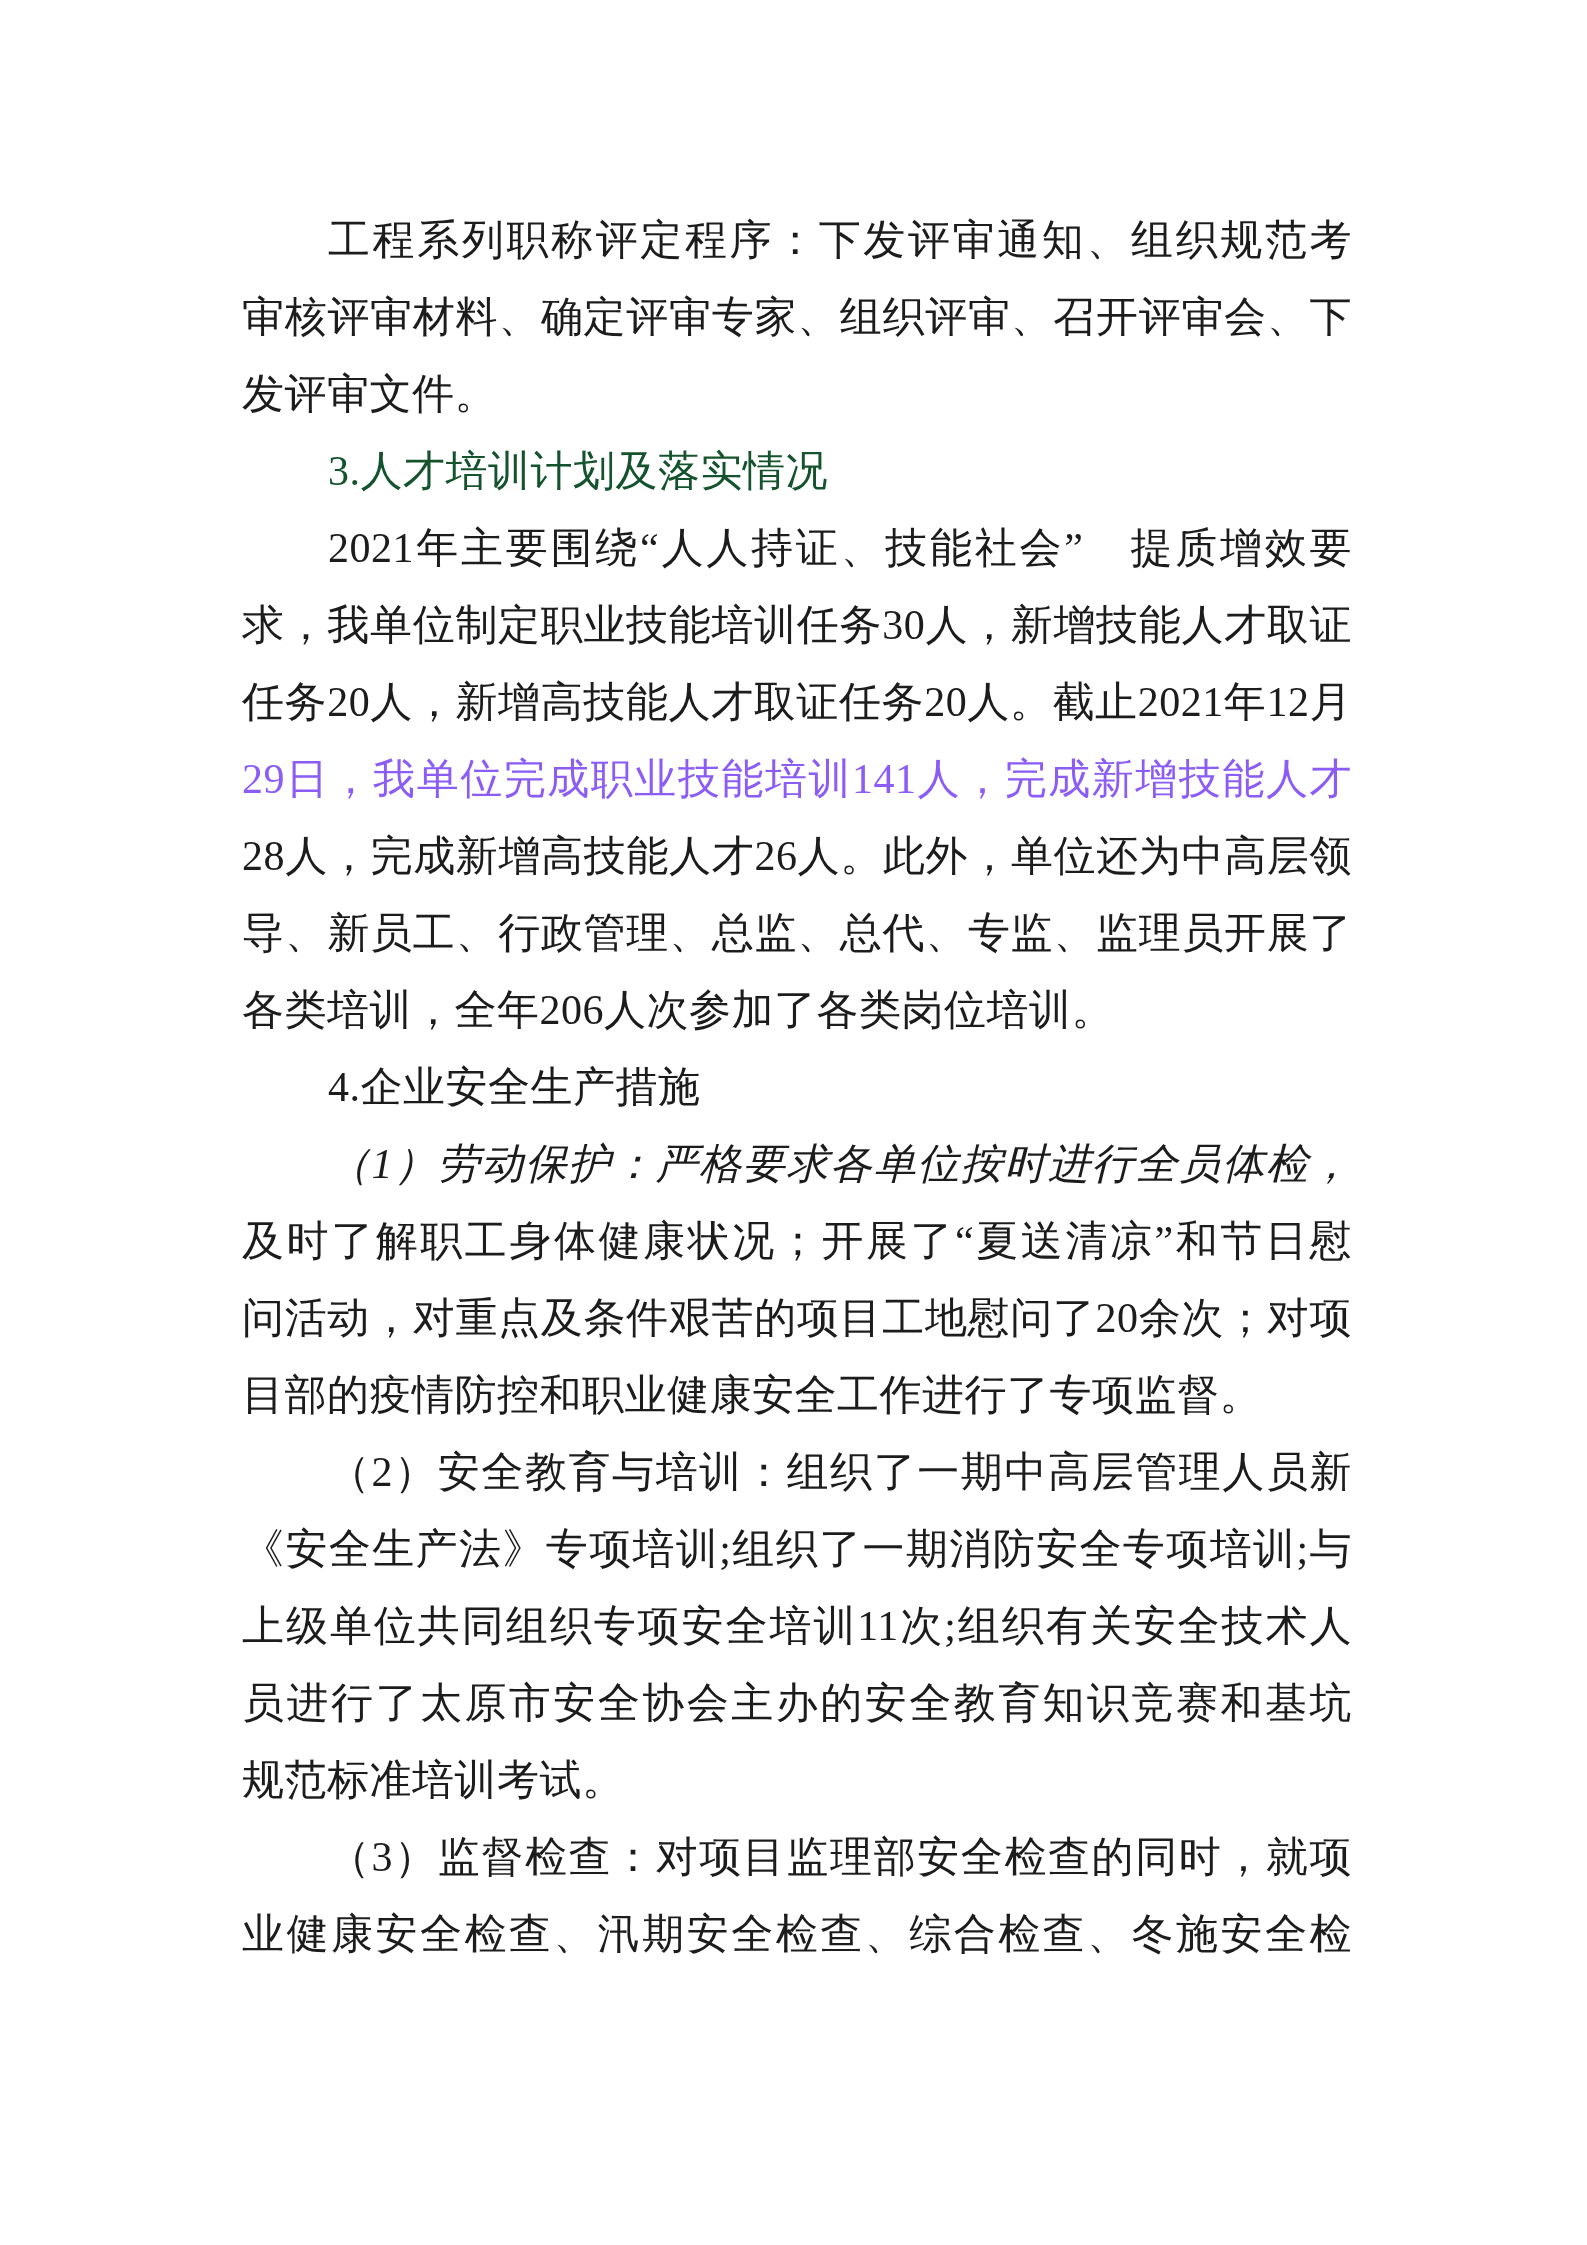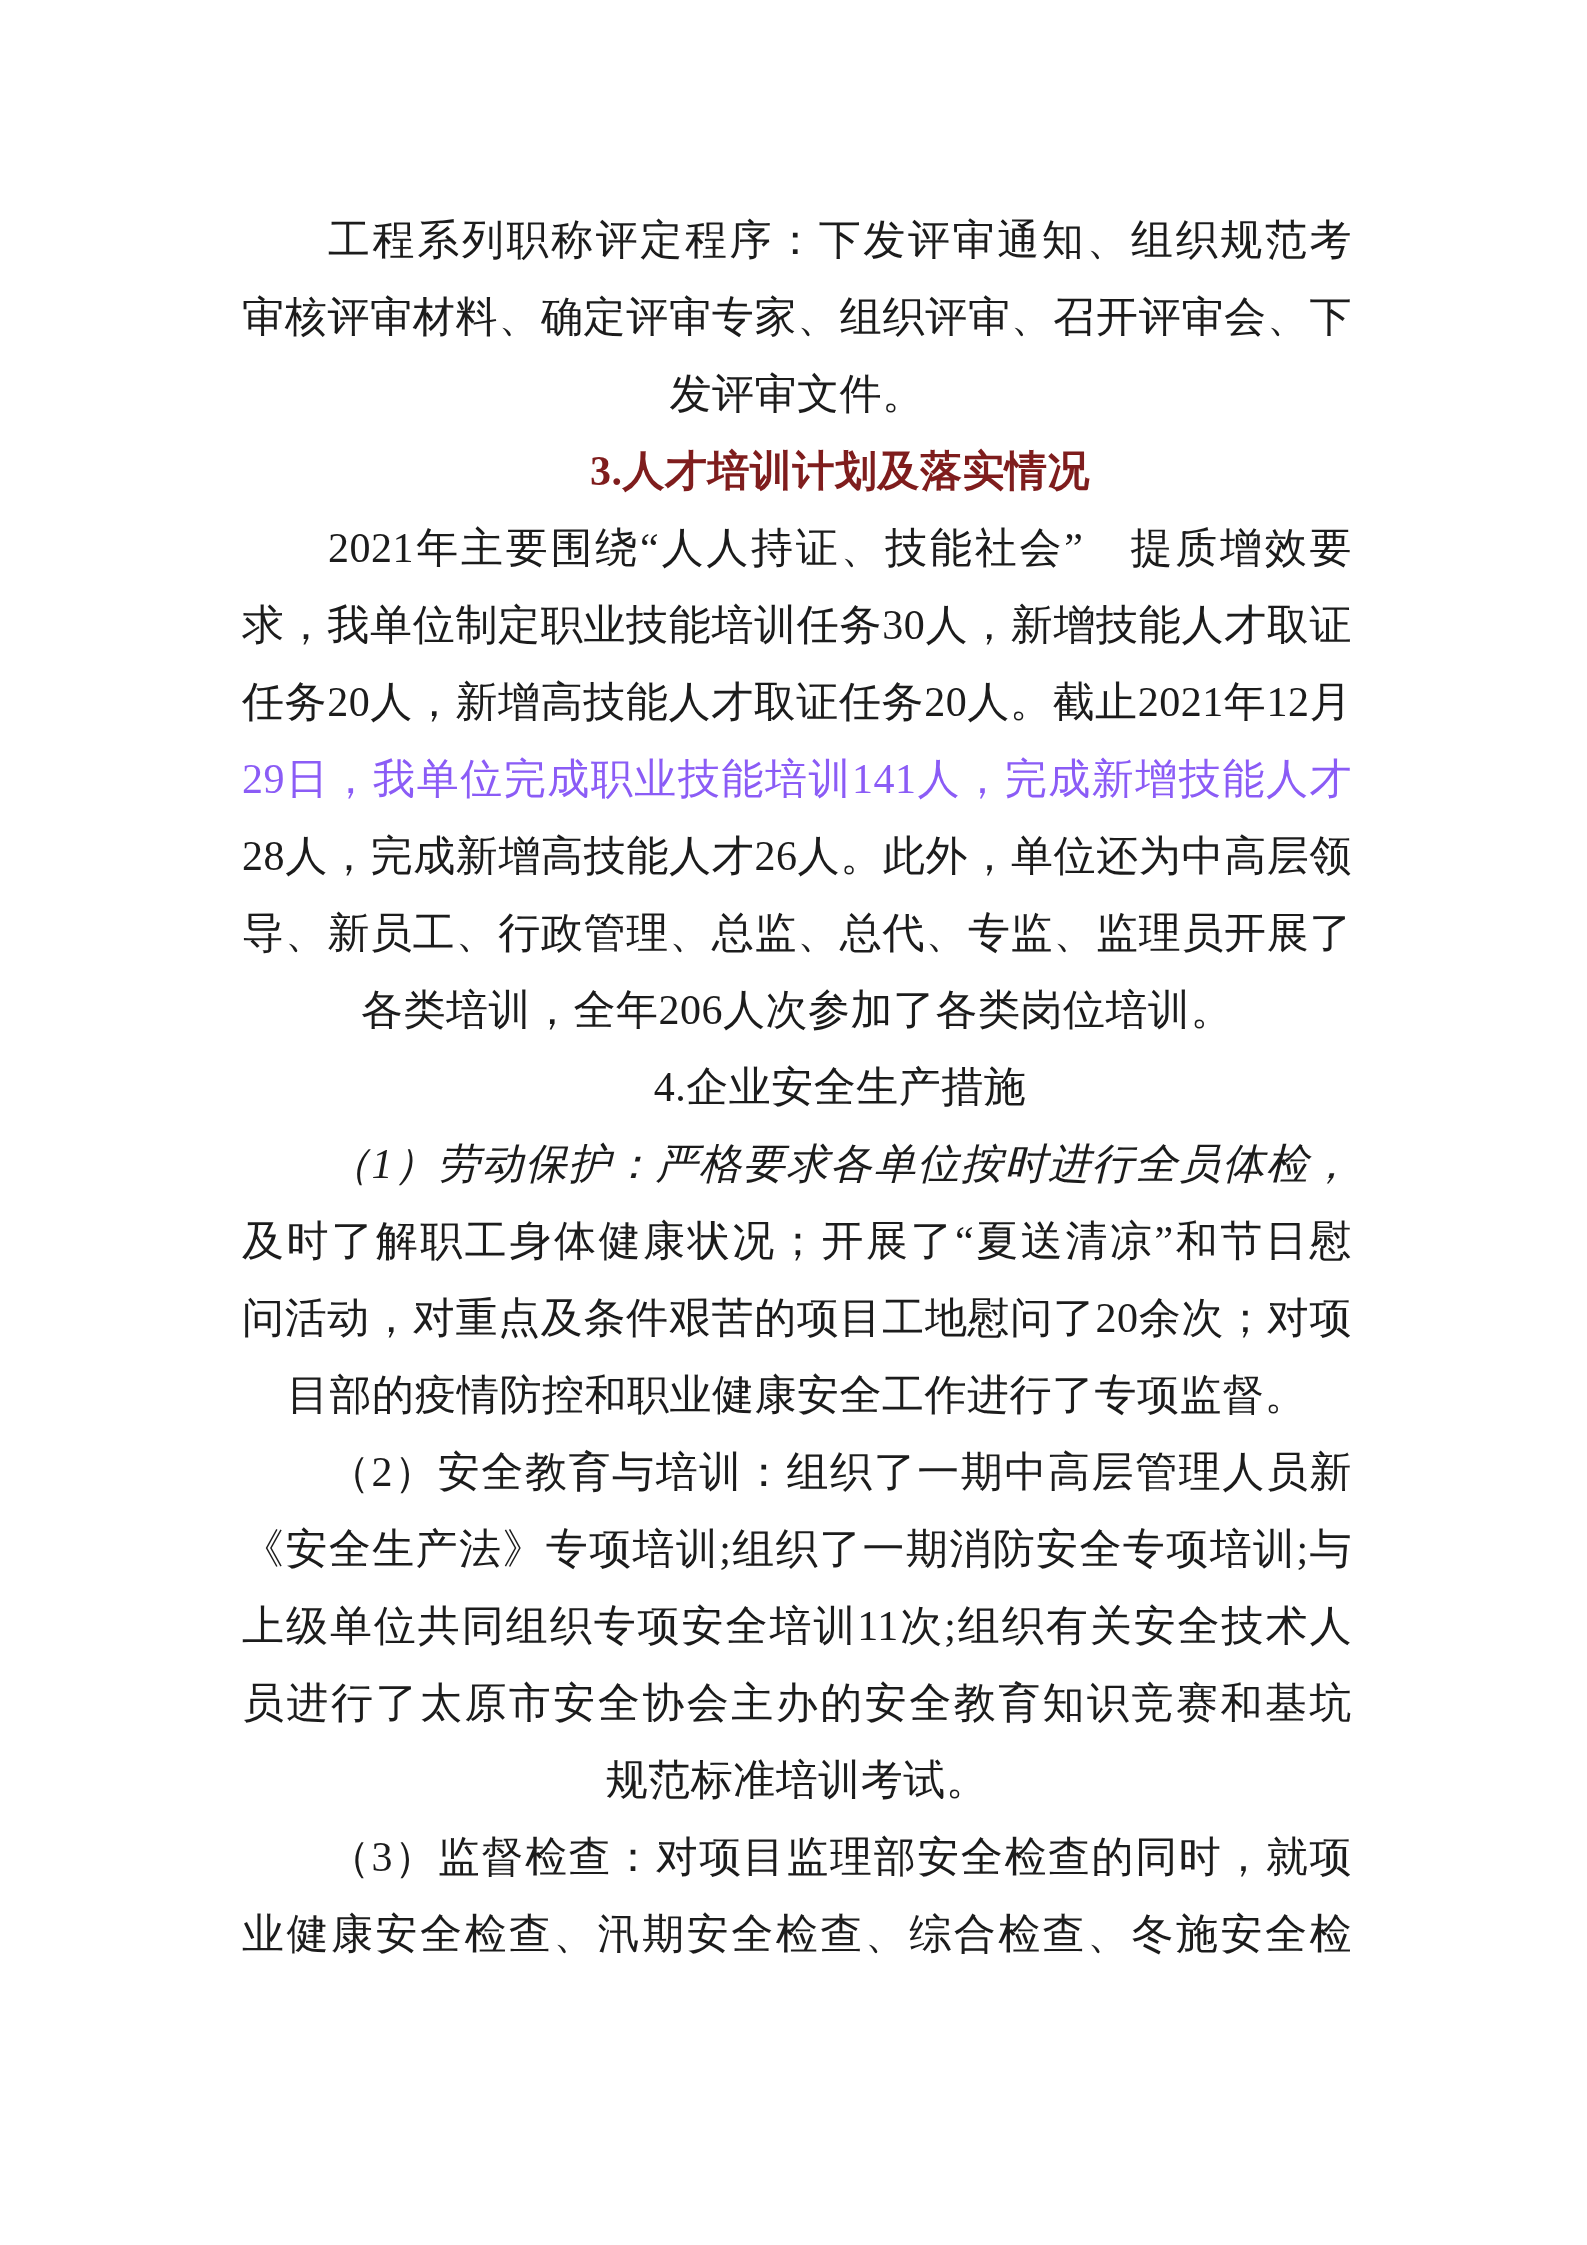--- a/index.html
+++ b/index.html
@@ -22,21 +22,21 @@
     width: 1110px;
   }
   .text-line {
     height: 77px;
     line-height: 77px;
     font-size: 42px;
     color: #1c1c1c;
     letter-spacing: 0.5px;
     white-space: normal;
     overflow: hidden;
-    text-align: center;
+    text-align: left;
     font-weight: 400;
   }
   .text-line.indent {
     text-indent: 86px;
   }
   .text-line.justify {
     text-align: justify;
     text-align-last: justify;
   }
   
@@ -48,21 +48,21 @@
   }
 </style>
 </head>
 <body>
 
 <div class="page">
   <div class="doc-body">
       <div class="text-line indent justify" style="color: rgb(28, 28, 28);">工程系列职称评定程序：下发评审通知、组织规范考试、</div>
       <div class="text-line justify" style="color: rgb(28, 28, 28);">审核评审材料、确定评审专家、组织评审、召开评审会、下</div>
       <div class="text-line" style="color: rgb(28, 28, 28);">发评审文件。</div>
-      <div class="text-line indent" style="color: #7f1d1d; font-weight: bold;">3.人才培训计划及落实情况</div>
+      <div class="text-line indent" style="color: #14532d;">3.人才培训计划及落实情况</div>
       <div class="text-line indent justify" style="color: rgb(28, 28, 28);">2021年主要围绕“人人持证、技能社会”　提质增效要</div>
       <div class="text-line justify" style="color: rgb(28, 28, 28);">求，我单位制定职业技能培训任务30人，新增技能人才取证</div>
       <div class="text-line justify" style="color: rgb(28, 28, 28);">任务20人，新增高技能人才取证任务20人。截止2021年12月</div>
       <div class="text-line justify" style="color: #8b5cf6;">29日，我单位完成职业技能培训141人，完成新增技能人才</div>
       <div class="text-line justify" style="color: rgb(28, 28, 28);">28人，完成新增高技能人才26人。此外，单位还为中高层领</div>
       <div class="text-line justify" style="color: rgb(28, 28, 28);">导、新员工、行政管理、总监、总代、专监、监理员开展了</div>
       <div class="text-line" style="color: rgb(28, 28, 28);">各类培训，全年206人次参加了各类岗位培训。</div>
       <div class="text-line indent" style="color: rgb(28, 28, 28);">4.企业安全生产措施</div>
       <div class="text-line indent justify" style="color: rgb(28, 28, 28); font-style: italic;">（1）劳动保护：严格要求各单位按时进行全员体检，</div>
       <div class="text-line justify" style="color: rgb(28, 28, 28);">及时了解职工身体健康状况；开展了“夏送清凉”和节日慰</div>

